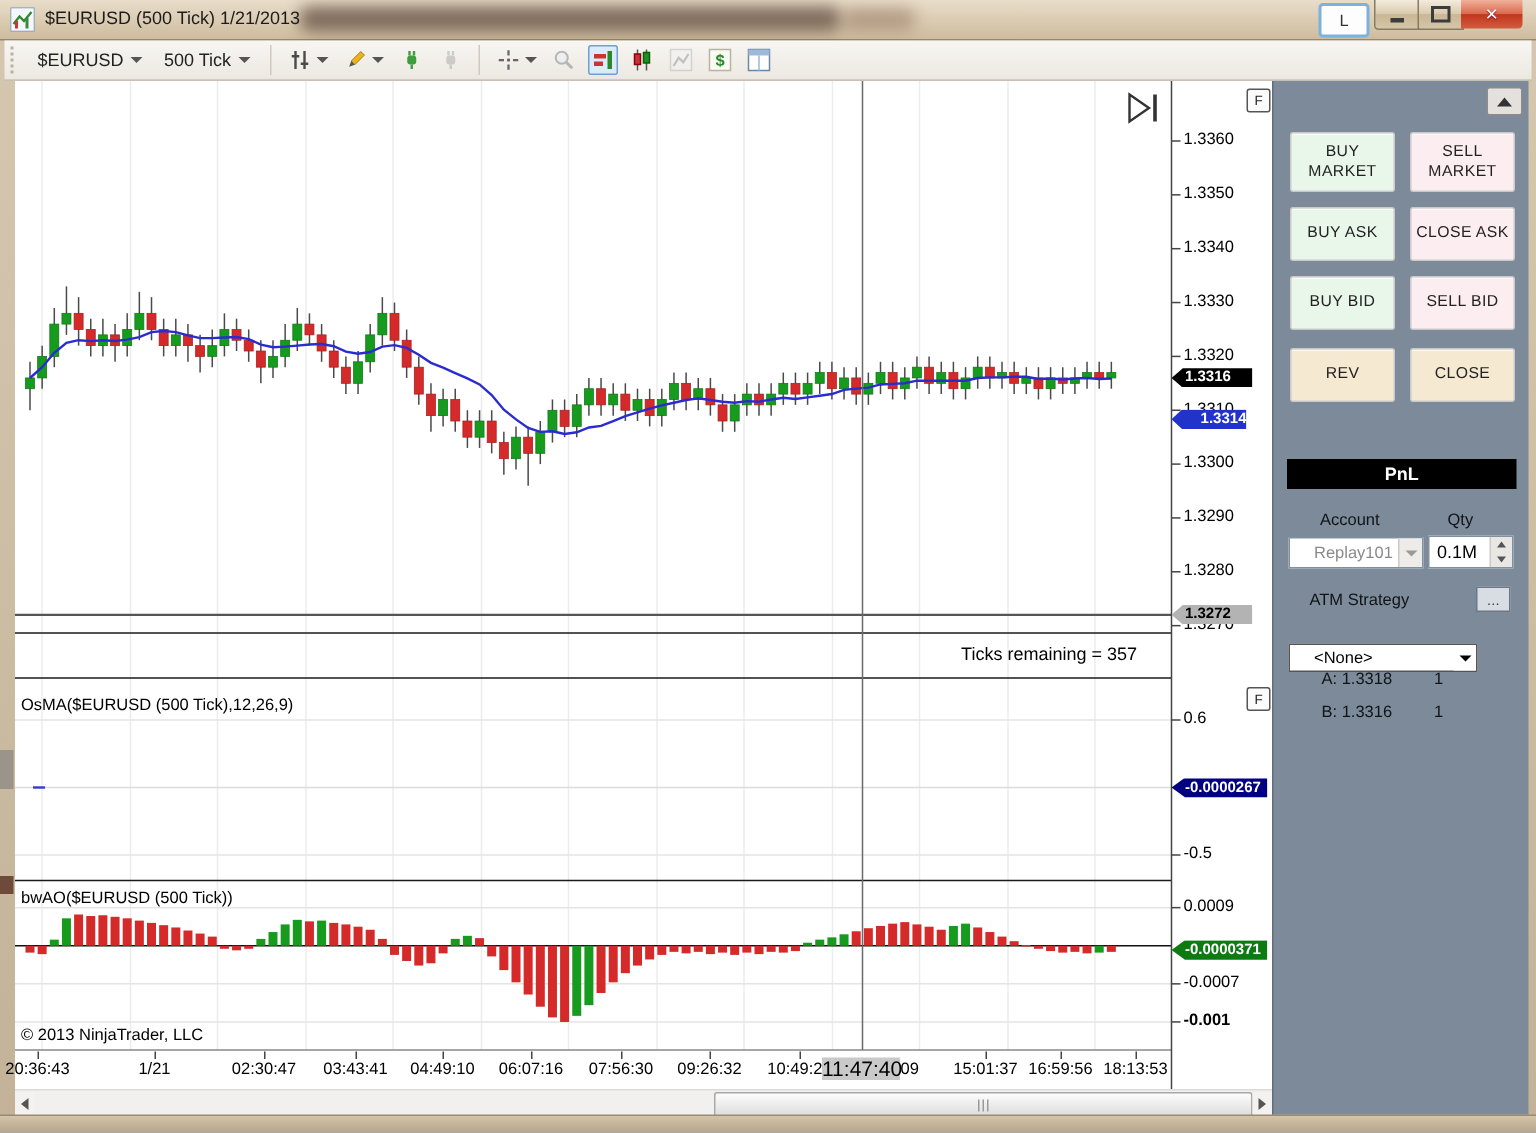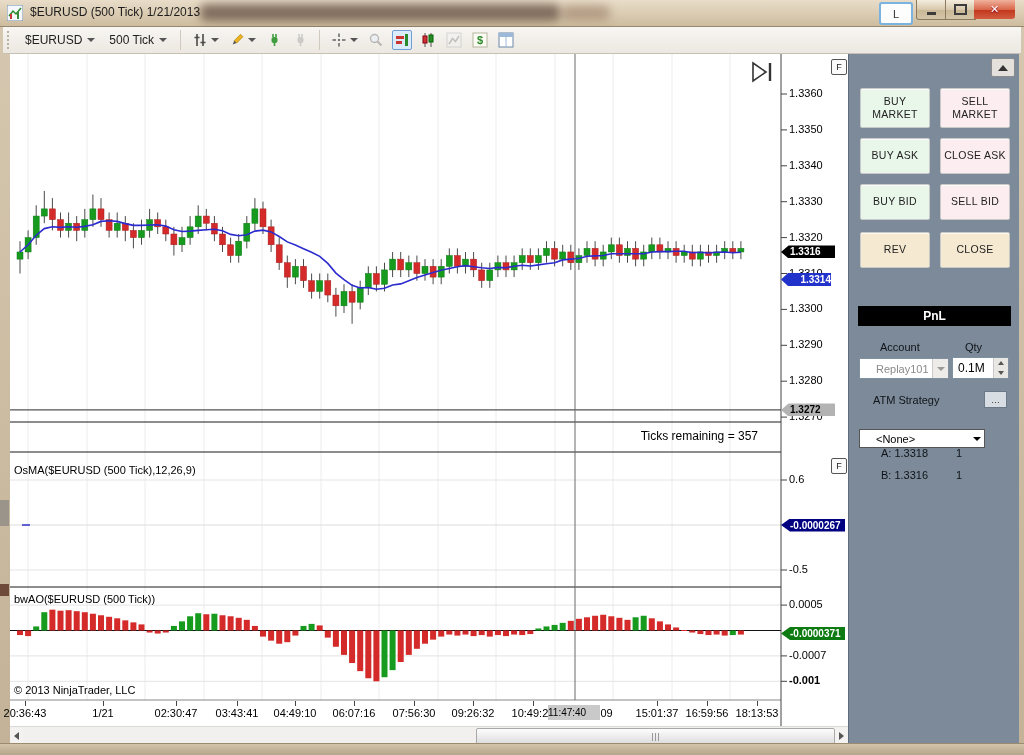--- a/index.html
+++ b/index.html
@@ -43,22 +43,22 @@
   .f-box{position:absolute;width:14px;height:14px;border:1px solid #555;background:#fbfbfb;
      font-size:9px;color:#222;display:flex;align-items:center;justify-content:center;border-radius:2px;}
   .ticks-rem{position:absolute;left:600px;top:429px;width:158px;text-align:right;font-size:12px;color:#000;}
   .copyright{position:absolute;left:14px;top:684px;font-size:11px;color:#000;}
   .axlabel{position:absolute;left:789px;font-size:11px;color:#000;white-space:nowrap;}
   .marker{position:absolute;left:781px;height:13px;color:#fff;font-size:10px;font-weight:bold;
      line-height:13px;padding-left:9px;box-sizing:border-box;
      clip-path:polygon(0 50%,14% 0,100% 0,100% 100%,14% 100%);}
   .tlabel{position:absolute;top:707px;font-size:11px;color:#000;text-align:center;width:80px;white-space:nowrap;}
   .ttick{position:absolute;top:701px;width:1px;height:5px;background:#444;}
-  .tbadge{position:absolute;top:705px;height:15px;background:#c9c9c9;font-size:10px;color:#000;
-     line-height:15px;text-align:left;}
+  .tbadge{position:absolute;top:705px;height:15px;background:#c9c9c9;font-size:14px;color:#000;
+     line-height:15px;text-align:center;}
   .play-ico{position:absolute;left:750px;top:60px;}
   .strip-mark{position:absolute;left:0;width:9px;}
   
   .hscroll{position:absolute;left:10px;top:726px;width:838px;height:17px;background:#f1f0ee;border-top:1px solid #dcdbd8;}
   .scr-arrow{position:absolute;top:1px;width:13px;height:15px;background:#f3f2f0;display:flex;align-items:center;justify-content:center;}
   .scr-thumb{position:absolute;left:466px;top:1px;width:357px;height:15px;border:1px solid #a9a9a9;border-radius:2px;
      background:linear-gradient(#fdfdfd,#dcdcdc);display:flex;align-items:center;justify-content:center;gap:2px;}
   .thumb-grip i{display:block;width:1px;height:8px;background:#999;float:left;margin:0 1px;}
   .tri-l{width:0;height:0;border-top:4px solid transparent;border-bottom:4px solid transparent;border-right:5px solid #555;}
   .tri-r{width:0;height:0;border-top:4px solid transparent;border-bottom:4px solid transparent;border-left:5px solid #555;}
@@ -548,21 +548,21 @@
       <div class="axlabel" style="left: 789px; top: 158.8px;">1.3340</div>
       <div class="axlabel" style="left: 789px; top: 194.7px;">1.3330</div>
       <div class="axlabel" style="left: 789px; top: 230.6px;">1.3320</div>
       <div class="axlabel" style="left: 789px; top: 266.5px;">1.3310</div>
       <div class="axlabel" style="left: 789px; top: 302.4px;">1.3300</div>
       <div class="axlabel" style="left: 789px; top: 338.3px;">1.3290</div>
       <div class="axlabel" style="left: 789px; top: 374.2px;">1.3280</div>
       <div class="axlabel" style="left: 789px; top: 410.1px;">1.3270</div>
       <div class="axlabel" style="left: 789px; top: 473px;">0.6</div>
       <div class="axlabel" style="left: 789px; top: 563px;">-0.5</div>
-      <div class="axlabel" style="left: 789px; top: 598.1px;">0.0005</div>
+      <div class="axlabel" style="left: 789px; top: 598.1px;">0.0009</div>
       <div class="axlabel" style="left: 789px; top: 648.9px;">-0.0007</div>
       <div class="axlabel" style="left: 789px; top: 674.3px; font-weight: bold;">-0.001</div>
       <div class="marker" style="top: 273px; width: 50px; background: rgb(34, 51, 204); color: rgb(255, 255, 255); text-align: right;">1.3314</div>
       <div class="marker" style="top: 245.46px; width: 54px; background: rgb(0, 0, 0); color: rgb(255, 255, 255);">1.3316</div>
       <div class="marker" style="top: 403.42px; width: 54px; background: rgb(179, 179, 179); color: rgb(0, 0, 0);">1.3272</div>
       <div class="marker" style="top: 518.5px; width: 64px; background: rgb(0, 0, 128); color: rgb(255, 255, 255);">-0.0000267</div>
       <div class="marker" style="top: 626.885px; width: 64px; background: rgb(14, 122, 18); color: rgb(255, 255, 255);">-0.0000371</div>
       <div class="ttick" style="left: 24.5px;"></div>
       <div class="tlabel" style="left: -15px;">20:36:43</div>
       <div class="ttick" style="left: 102.5px;"></div>

